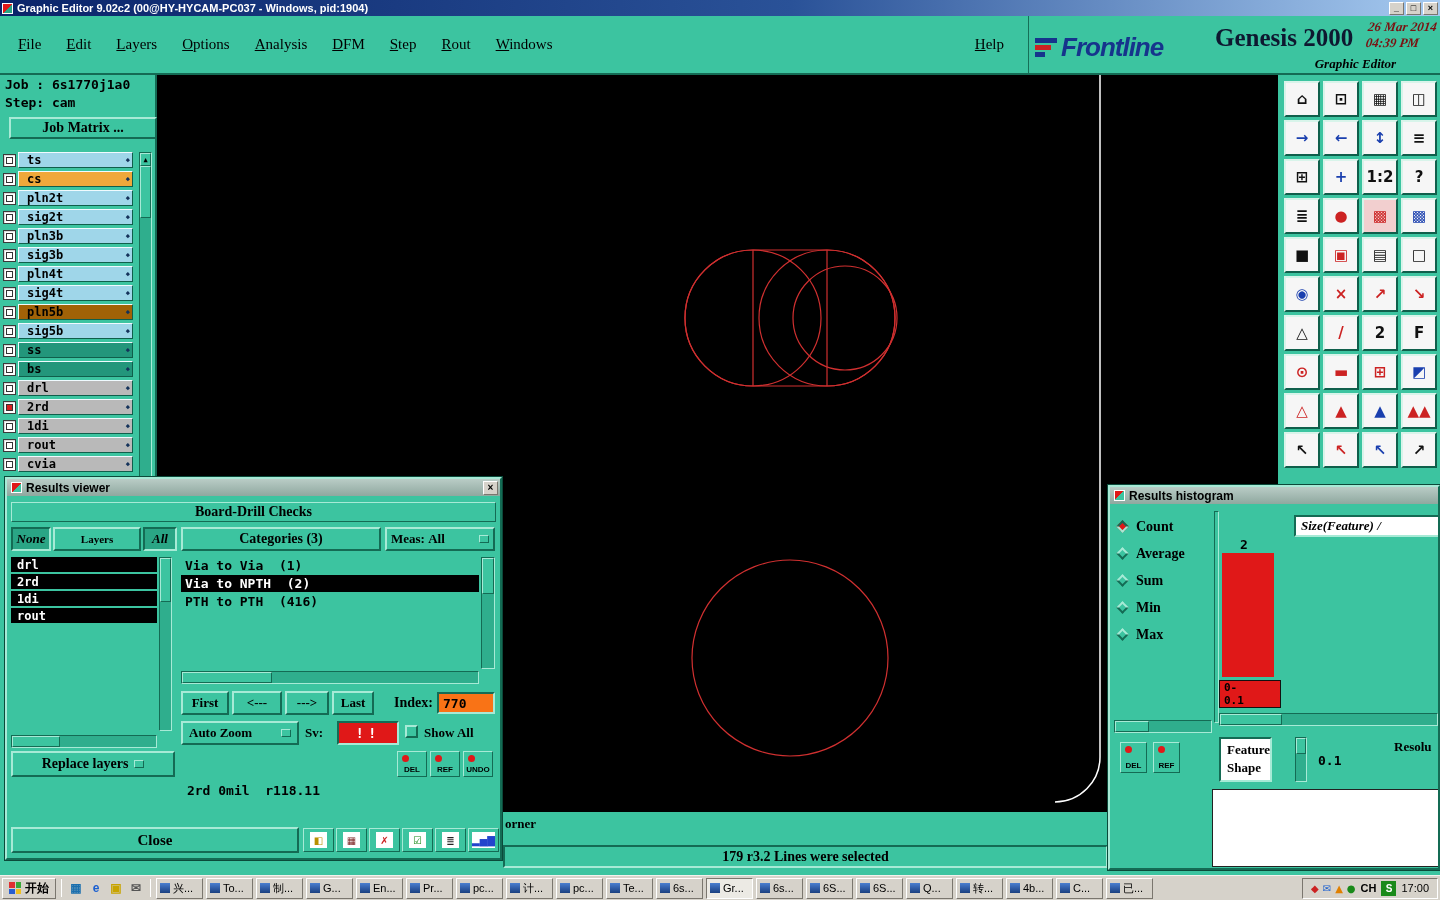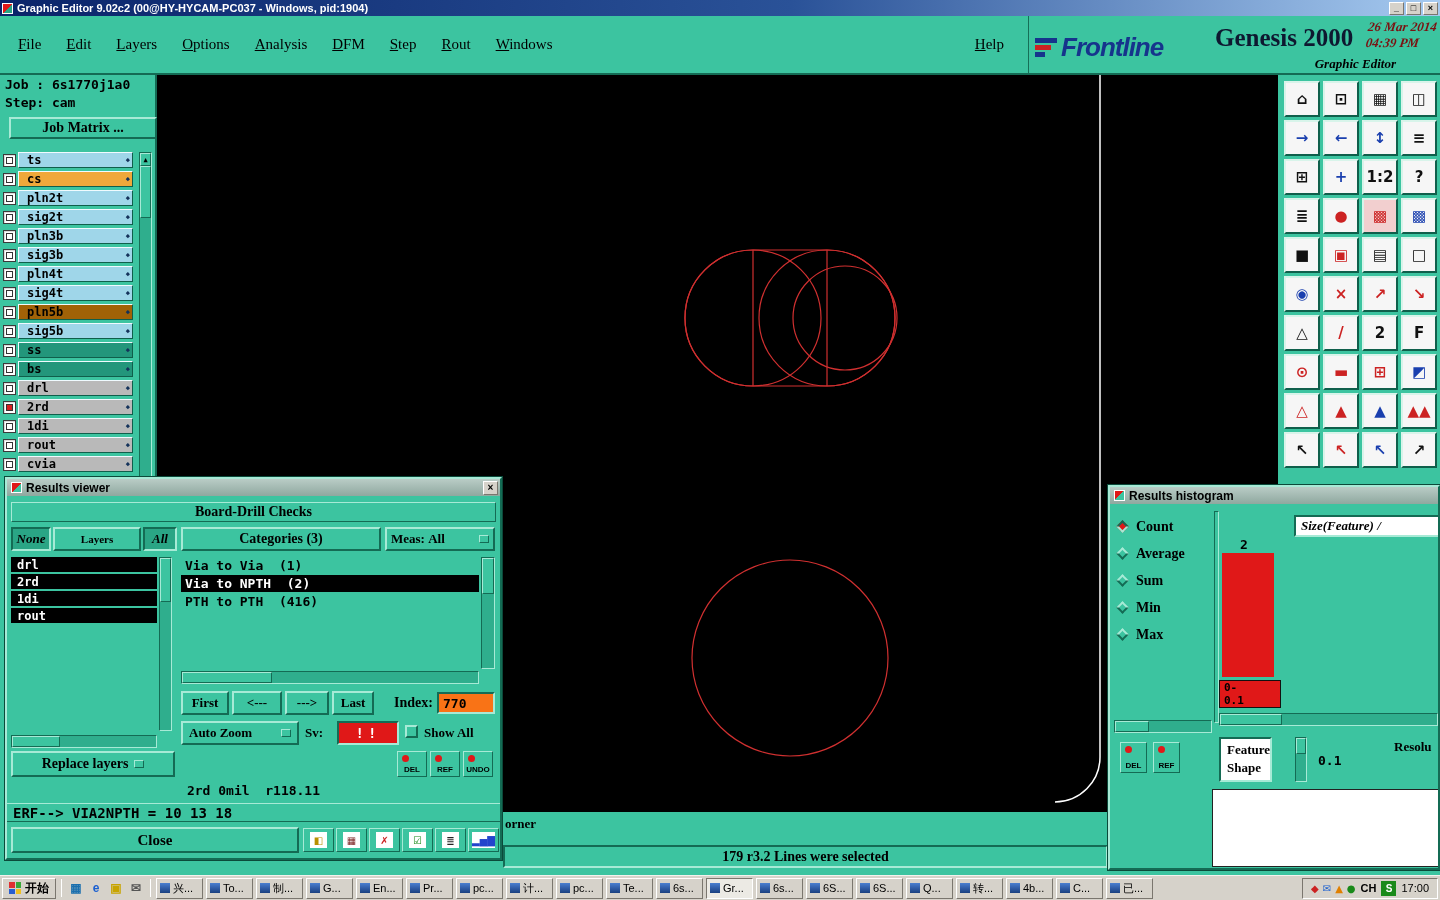--- a/index.html
+++ b/index.html
@@ -657,21 +657,20 @@
         <span class="act-label">REF</span>
       </button>
 
       <button class="act-btn">
         <span class="red-dot"></span>
         <span class="act-label">UNDO</span>
       </button>
     </div>
 
   <div class="measure-line">2rd 0mil  r118.11</div>
-  <div class="erf-line">ERF--&gt; VIA2NPTH = 10 13 18</div>
 
   <button class="close-btn tealbtn rz serif-b">Close</button>
   <div class="vicon-row">
 
       <button class="vicon-btn">
         <span class="vicon-glyph" style="color: rgb(184, 144, 0);">◧</span>
       </button>
 
       <button class="vicon-btn">
         <span class="vicon-glyph" style="color: rgb(122, 32, 32);">▦</span>

